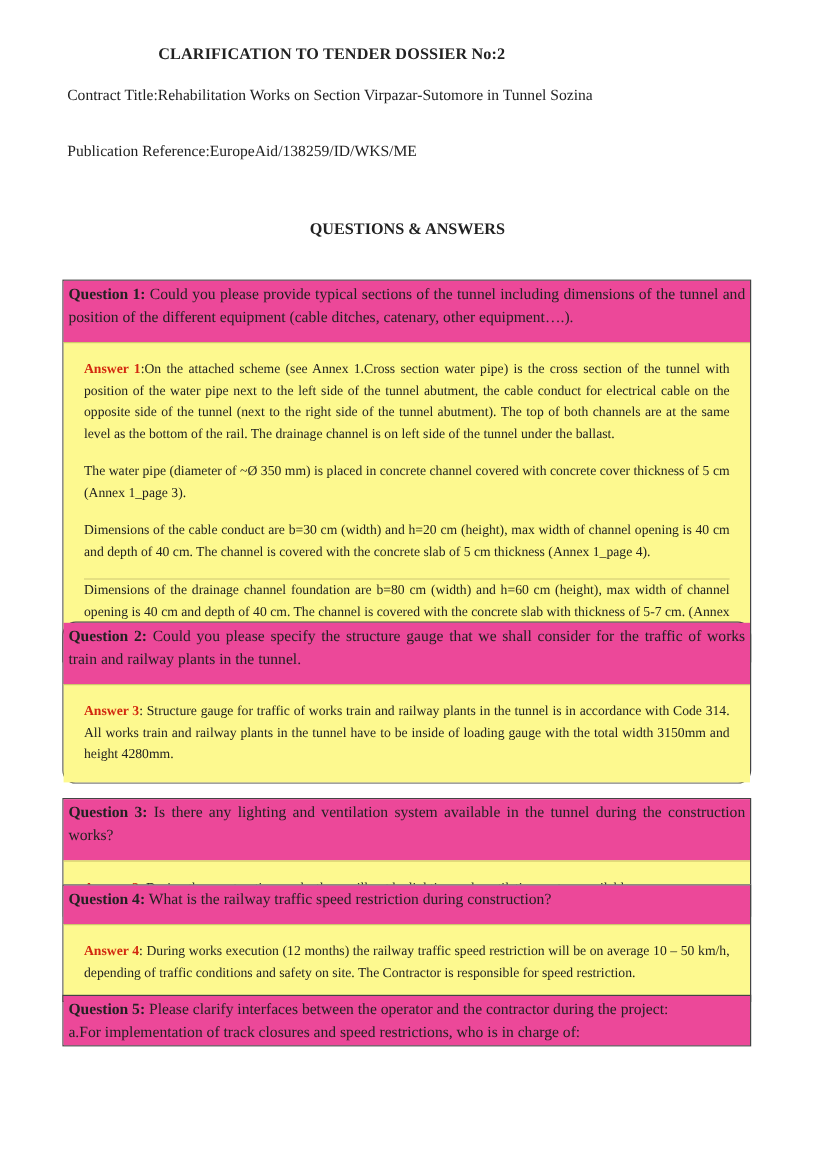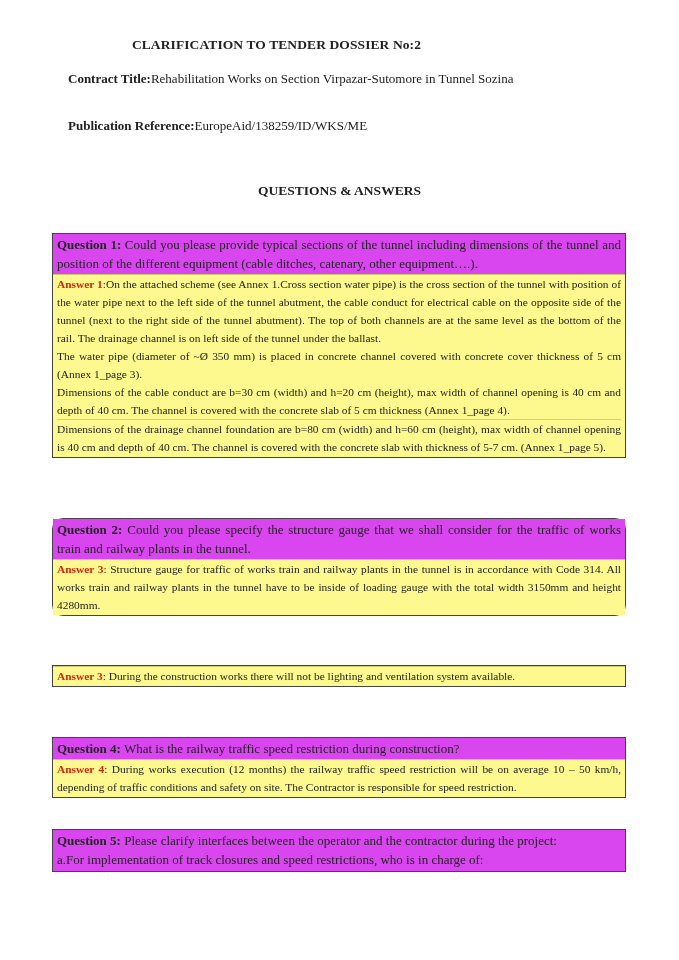--- a/index.html
+++ b/index.html
@@ -23,60 +23,60 @@
     text-align: center;
     font-weight: bold;
     font-size: 13.5px;
     letter-spacing: 0.1px;
   }
   .meta-line {
     position: absolute;
     left: 56px;
     font-size: 13px;
   }
-  .meta-line b { font-weight: bold; margin-left: 12px; }
+  .meta-line b { font-weight: normal; }
   .contract { top: 71px; }
   .publication { top: 118px; }
   .section-heading {
     position: absolute;
     top: 183px;
     left: 0;
     width: 679px;
     text-align: center;
     font-weight: bold;
     font-size: 13.5px;
   }
   .qa-box {
     position: absolute;
     left: 52px;
     width: 574px;
     border: 1px solid #444444;
     box-sizing: border-box;
     background: #ffffff;
   }
   .question {
-    padding: 1px 4px 1px 4px;
+    padding: 1px 4px 12px 4px;
     font-size: 13px;
     line-height: 19px;
     text-align: justify;
-    background: #d946ef;
+    background: #ec4899;
   }
   .question .q-label {
     font-weight: bold;
   }
   .answer {
     background: #fdf98f;
     border-top: 1px solid #cfc96a;
     padding: 0 4px 1px 4px;
     font-size: 11.4px;
     line-height: 18px;
     text-align: justify;
   }
   .answer p {
-    margin: 0;
+    margin: 13px;
   }
   .answer .a-label {
     color: #d2280f;
     font-weight: bold;
   }
   .answer-sub {
     border-top: 1px solid #d6d07a;
   }
   #qa1 { top: 233px; }
   #qa2 { top: 518px; border-radius: 11px; }
@@ -116,20 +116,23 @@
 <div class="qa-box" id="qa2">
   <div class="question">
     <span class="q-label">Question 2:</span><span> Could you please specify the structure gauge that we shall consider for the traffic of works train and railway plants in the tunnel.</span>
   </div>
   <div class="answer">
     <p><span class="a-label">Answer 3</span><span>: Structure gauge for traffic of works train and railway plants in the tunnel is in accordance with Code 314. All works train and railway plants in the tunnel have to be inside of loading gauge with the total width 3150mm and height 4280mm.</span></p>
   </div>
 </div>
 
 <div class="qa-box" id="qa3">
+  <div class="question">
+    <span class="q-label">Question 3:</span><span> Is there any lighting and ventilation system available in the tunnel during the construction works?</span>
+  </div>
   <div class="answer">
     <p><span class="a-label">Answer 3</span><span>: During the construction works there will not be lighting and ventilation system available.</span></p>
   </div>
 </div>
 
 <div class="qa-box" id="qa4">
   <div class="question">
     <span class="q-label">Question 4:</span><span> What is the railway traffic speed restriction during construction?</span>
   </div>
   <div class="answer">

